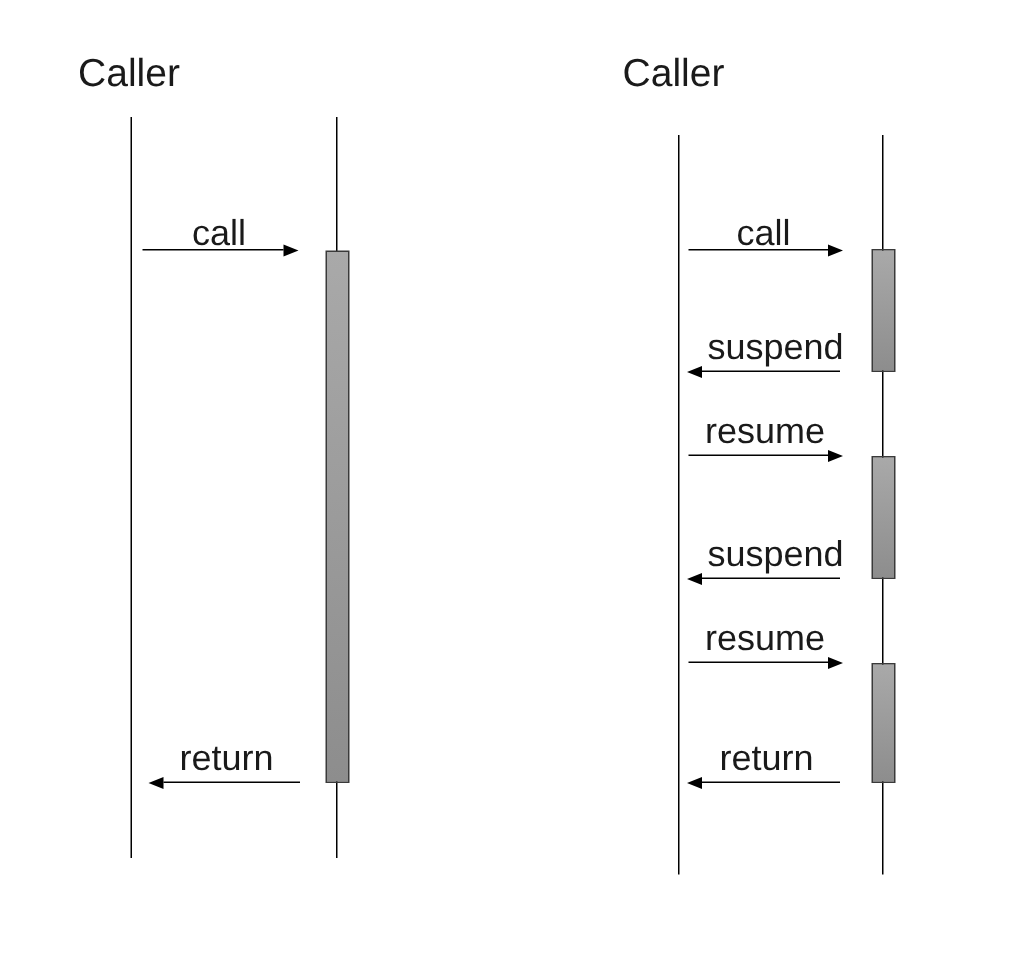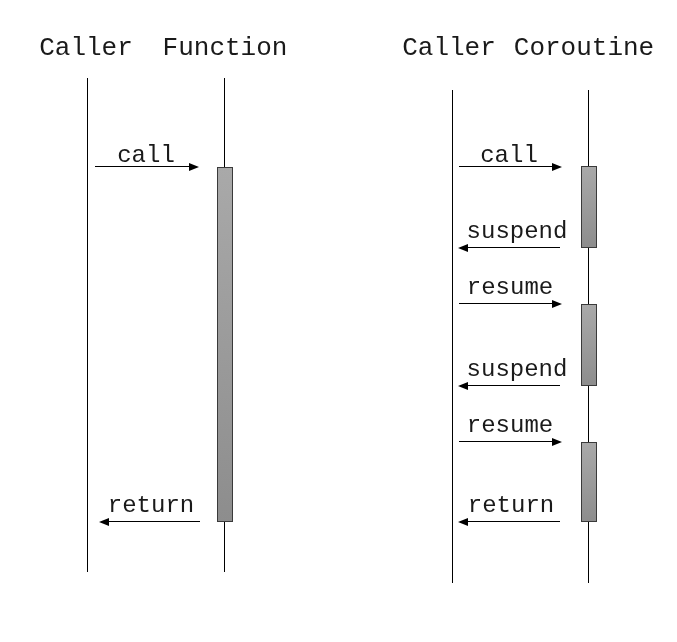--- a/index.html
+++ b/index.html
@@ -5,21 +5,21 @@
   html, body { margin: 0; padding: 0; background: #ffffff; }
   .canvas {
     position: relative;
     width: 677px;
     height: 642px;
     background: var(--background, #ffffff);
     font-family: "Liberation Sans", sans-serif;
     color: var(--text, #1a1a1a);
     overflow: hidden;
   }
-  .layer { position: absolute; inset: 0; font-family: Liberation Mono, monospace; }
+  .layer { position: absolute; inset: 0; }
   .plabel {
     position: absolute;
     transform: translateX(-50%);
     font-size: 26px;
     line-height: 30px;
     white-space: nowrap;
   }
   .mlabel {
     position: absolute;
     transform: translateX(-50%);
@@ -55,21 +55,20 @@
   .head-r { border-left: 10px solid var(--line, #000); }
   .head-l { border-right: 10px solid var(--line, #000); }
 </style>
 </head>
 <body>
 
 <div class="canvas">
 
   <section class="layer">
     <div class="plabel" style="left:86px; top:33px">Caller</div>
-    <div class="plabel" style="left:225px; top:33px">Function</div>
 
     <div class="lifeline" style="left:87px; top:78px; height:494px"></div>
     <div class="lifeline" style="left:224px; top:78px; height:494px"></div>
 
     <div class="bar" style="left:217px; top:167px; height:355px"></div>
 
     <div>
       <div class="mlabel" style="left:146px; top:145px">call</div>
       <div class="hline" style="left:95px; top:166px; width:94px"></div>
       <div class="head-r" style="left:189px; top:163px"></div>
@@ -77,21 +76,20 @@
 
     <div>
       <div class="mlabel" style="left:151px; top:495px">return</div>
       <div class="head-l" style="left:99px; top:518px"></div>
       <div class="hline" style="left:109px; top:521px; width:91px"></div>
     </div>
   </section>
 
   <section class="layer">
     <div class="plabel" style="left:449px; top:33px">Caller</div>
-    <div class="plabel" style="left:584px; top:33px">Coroutine</div>
 
     <div class="lifeline" style="left:452px; top:90px; height:493px"></div>
     <div class="lifeline" style="left:588px; top:90px; height:493px"></div>
 
     <div class="bar" style="left:581px; top:166px; height:82px"></div>
     <div class="bar" style="left:581px; top:304px; height:82px"></div>
     <div class="bar" style="left:581px; top:442px; height:80px"></div>
 
     <div>
       <div class="mlabel" style="left:509px; top:145px">call</div>

